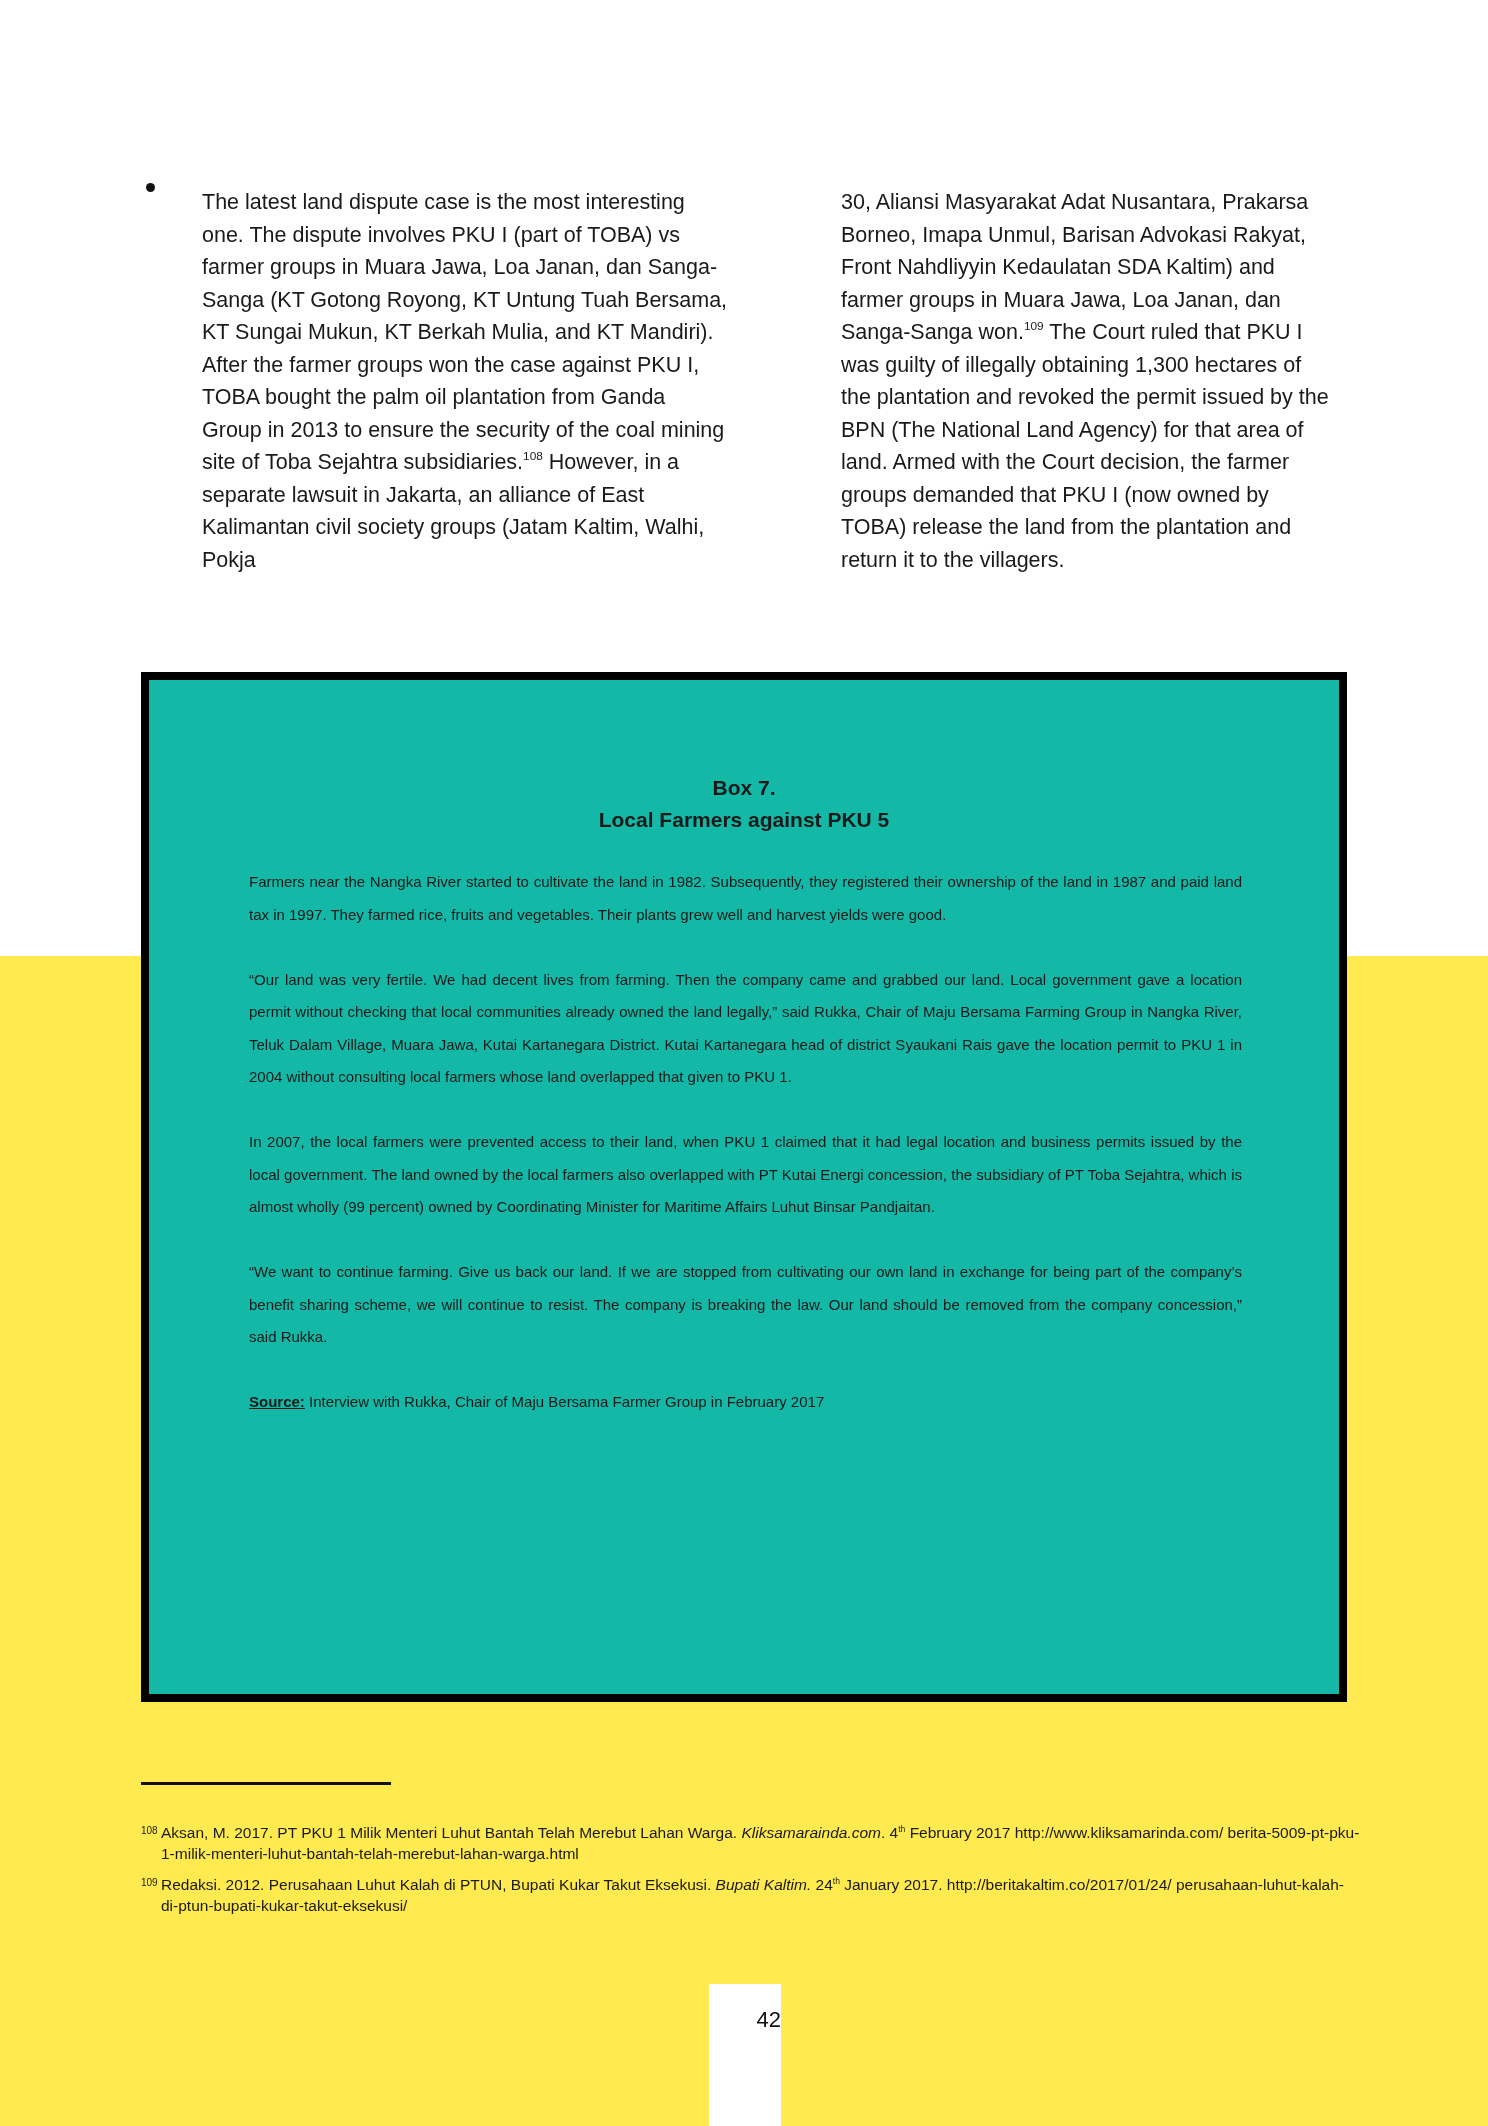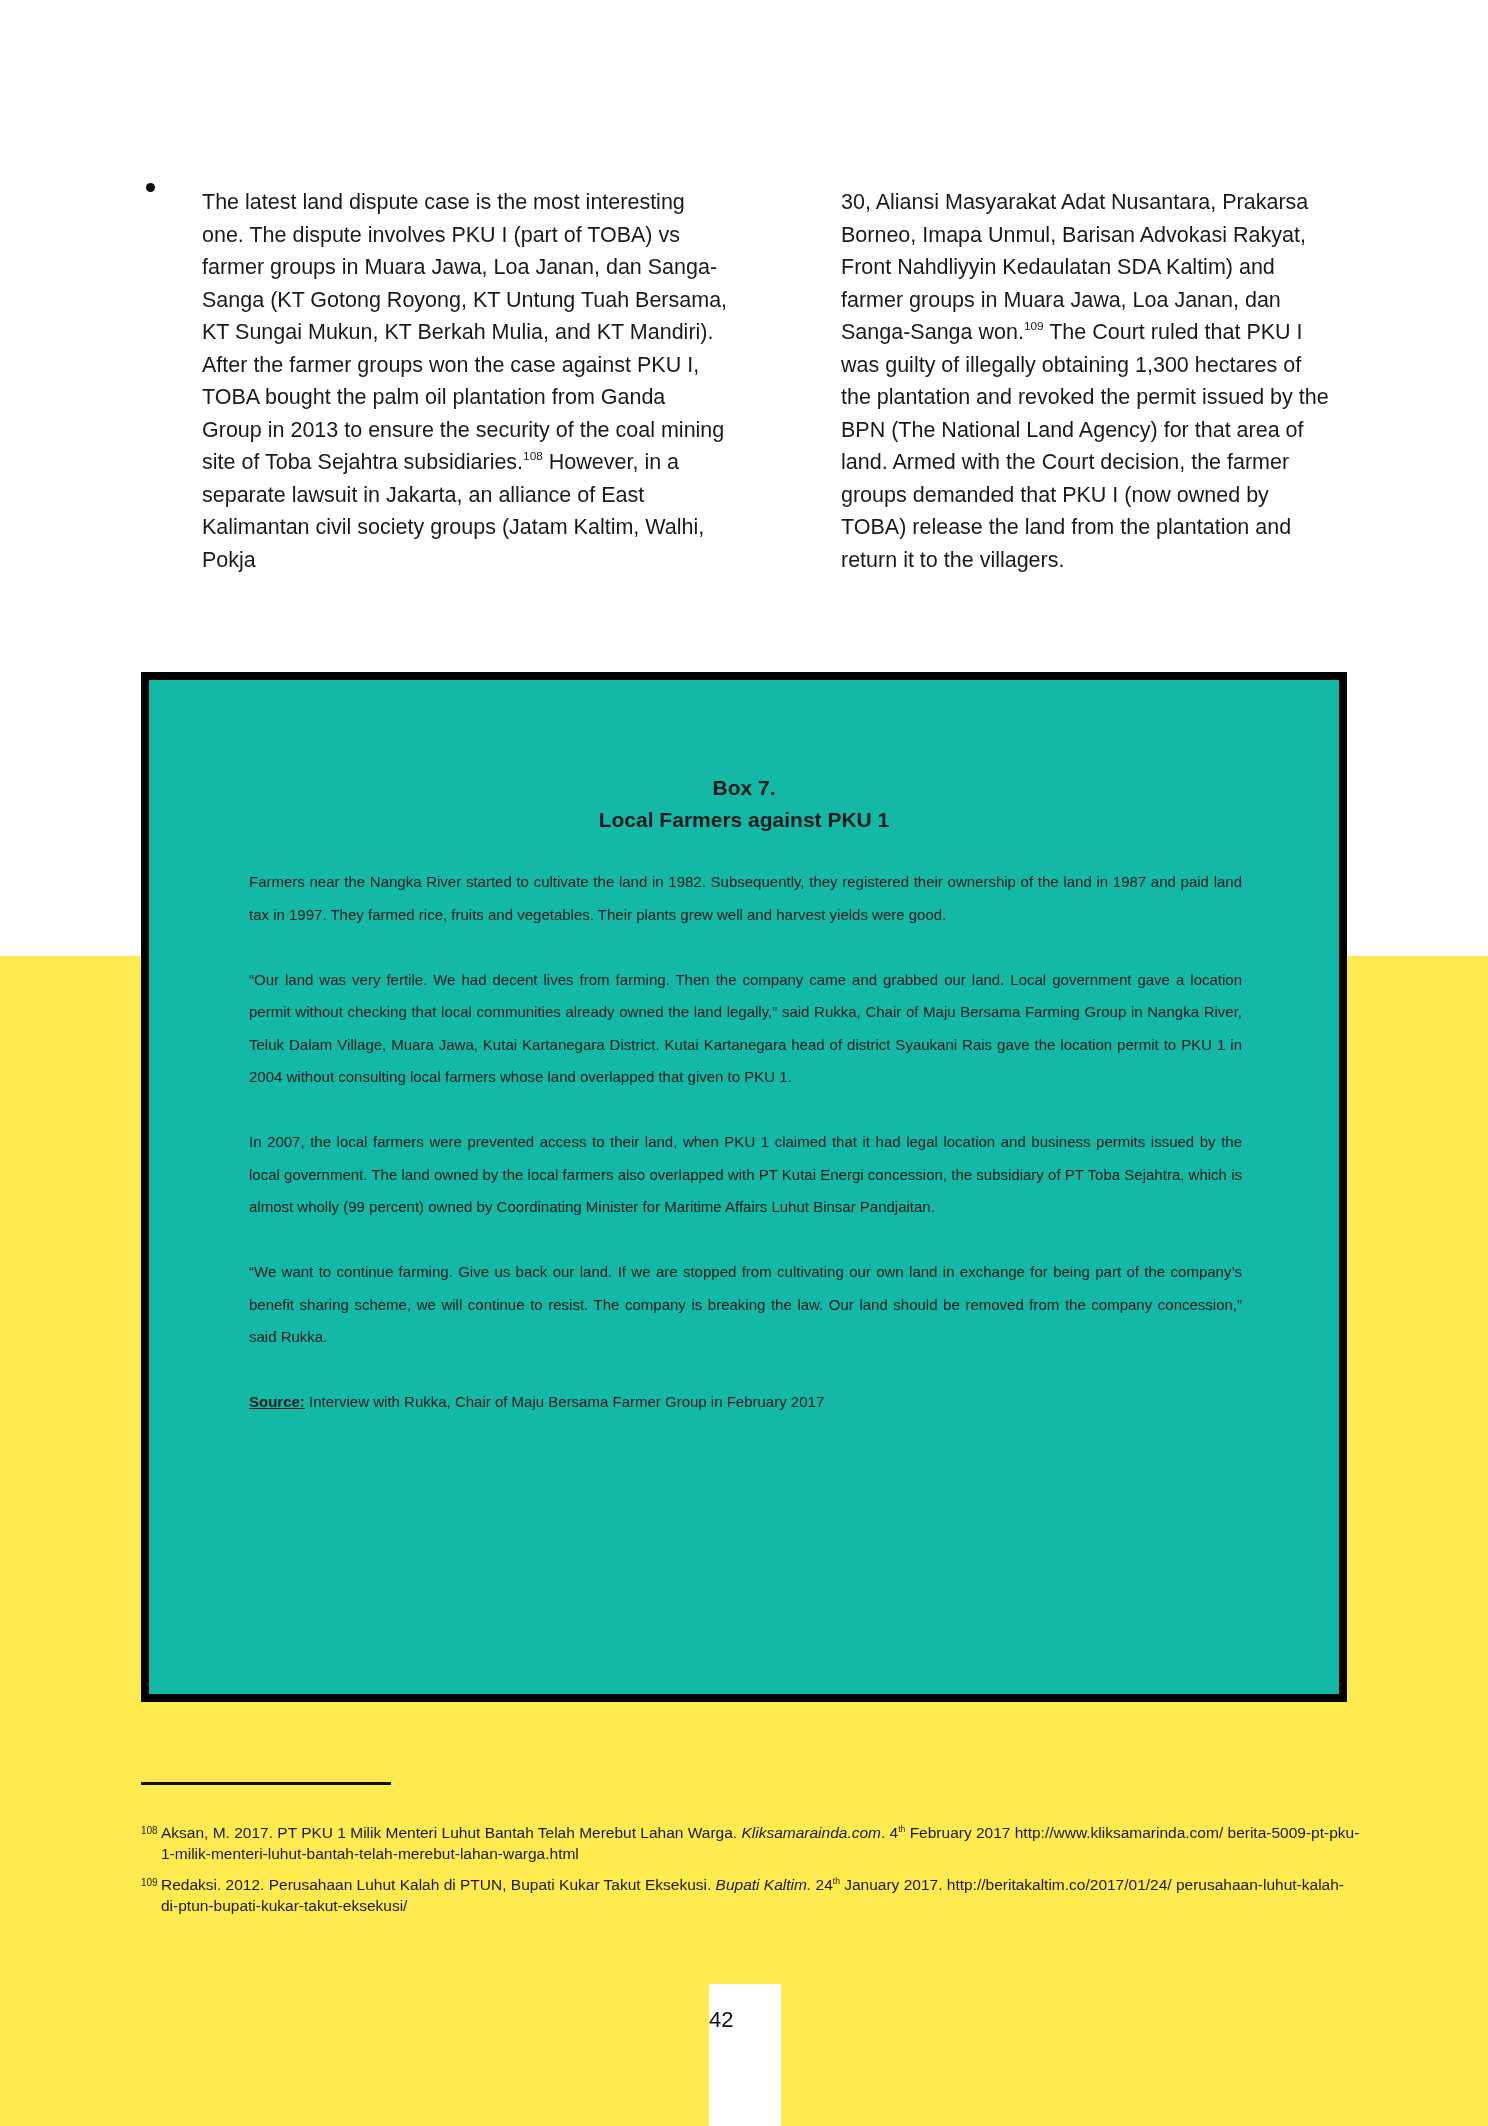--- a/index.html
+++ b/index.html
@@ -91,21 +91,21 @@
 
     .page-tab {
       position: absolute;
       left: 709px; top: 1984px;
       width: 72px; height: 142px;
       background: #ffffff;
     }
     .page-num {
       position: absolute;
       left: 0; right: 0; top: 23px;
-      text-align: left;
+      text-align: right;
       font-size: 22px;
       color: #111;
     }
   </style>
 </head>
 <body>
 
 <div class="yellow-band"></div>
 
 <div class="columns">
@@ -114,21 +114,21 @@
     <p><span>The latest land dispute case is the most interesting one. The dispute involves PKU I (part of TOBA) vs farmer groups in Muara Jawa, Loa Janan, dan Sanga-Sanga (KT Gotong Royong, KT Untung Tuah Bersama, KT Sungai Mukun, KT Berkah Mulia, and KT Mandiri). After the farmer groups won the case against PKU I, TOBA bought the palm oil plantation from Ganda Group in 2013 to ensure the security of the coal mining site of Toba Sejahtra subsidiaries.</span><sup>108</sup><span> However, in a separate lawsuit in Jakarta, an alliance of East Kalimantan civil society groups (Jatam Kaltim, Walhi, Pokja</span></p>
   </div>
   <div class="col col-right">
     <p><span>30, Aliansi Masyarakat Adat Nusantara, Prakarsa Borneo, Imapa Unmul, Barisan Advokasi Rakyat, Front Nahdliyyin Kedaulatan SDA Kaltim) and farmer groups in Muara Jawa, Loa Janan, dan Sanga-Sanga won.</span><sup>109</sup><span> The Court ruled that PKU I was guilty of illegally obtaining 1,300 hectares of the plantation and revoked the permit issued by the BPN (The National Land Agency) for that area of land. Armed with the Court decision, the farmer groups demanded that PKU I (now owned by TOBA) release the land from the plantation and return it to the villagers.</span></p>
   </div>
 </div>
 
 <div class="box">
   <div class="box-title">
     <div>Box 7.</div>
-    <div>Local Farmers against PKU 1</div>
+    <div>Local Farmers against PKU 5</div>
   </div>
   <div class="box-body">
     <p>Farmers near the Nangka River started to cultivate the land in 1982. Subsequently, they registered their ownership of the land in 1987 and paid land tax in 1997. They farmed rice, fruits and vegetables. Their plants grew well and harvest yields were good.</p>
     <p>“Our land was very fertile. We had decent lives from farming. Then the company came and grabbed our land. Local government gave a location permit without checking that local communities already owned the land legally,” said Rukka, Chair of Maju Bersama Farming Group in Nangka River, Teluk Dalam Village, Muara Jawa, Kutai Kartanegara District. Kutai Kartanegara head of district Syaukani Rais gave the location permit to PKU 1 in 2004 without consulting local farmers whose land overlapped that given to PKU 1.</p>
     <p>In 2007, the local farmers were prevented access to their land, when PKU 1 claimed that it had legal location and business permits issued by the local government. The land owned by the local farmers also overlapped with PT Kutai Energi concession, the subsidiary of PT Toba Sejahtra, which is almost wholly (99 percent) owned by Coordinating Minister for Maritime Affairs Luhut Binsar Pandjaitan.</p>
     <p>“We want to continue farming. Give us back our land. If we are stopped from cultivating our own land in exchange for being part of the company’s benefit sharing scheme, we will continue to resist. The company is breaking the law. Our land should be removed from the company concession,” said Rukka.</p>
     <p style="text-align:left;"><b>Source:</b><span> Interview with Rukka, Chair of Maju Bersama Farmer Group in February 2017</span></p>
   </div>
 </div>
 

